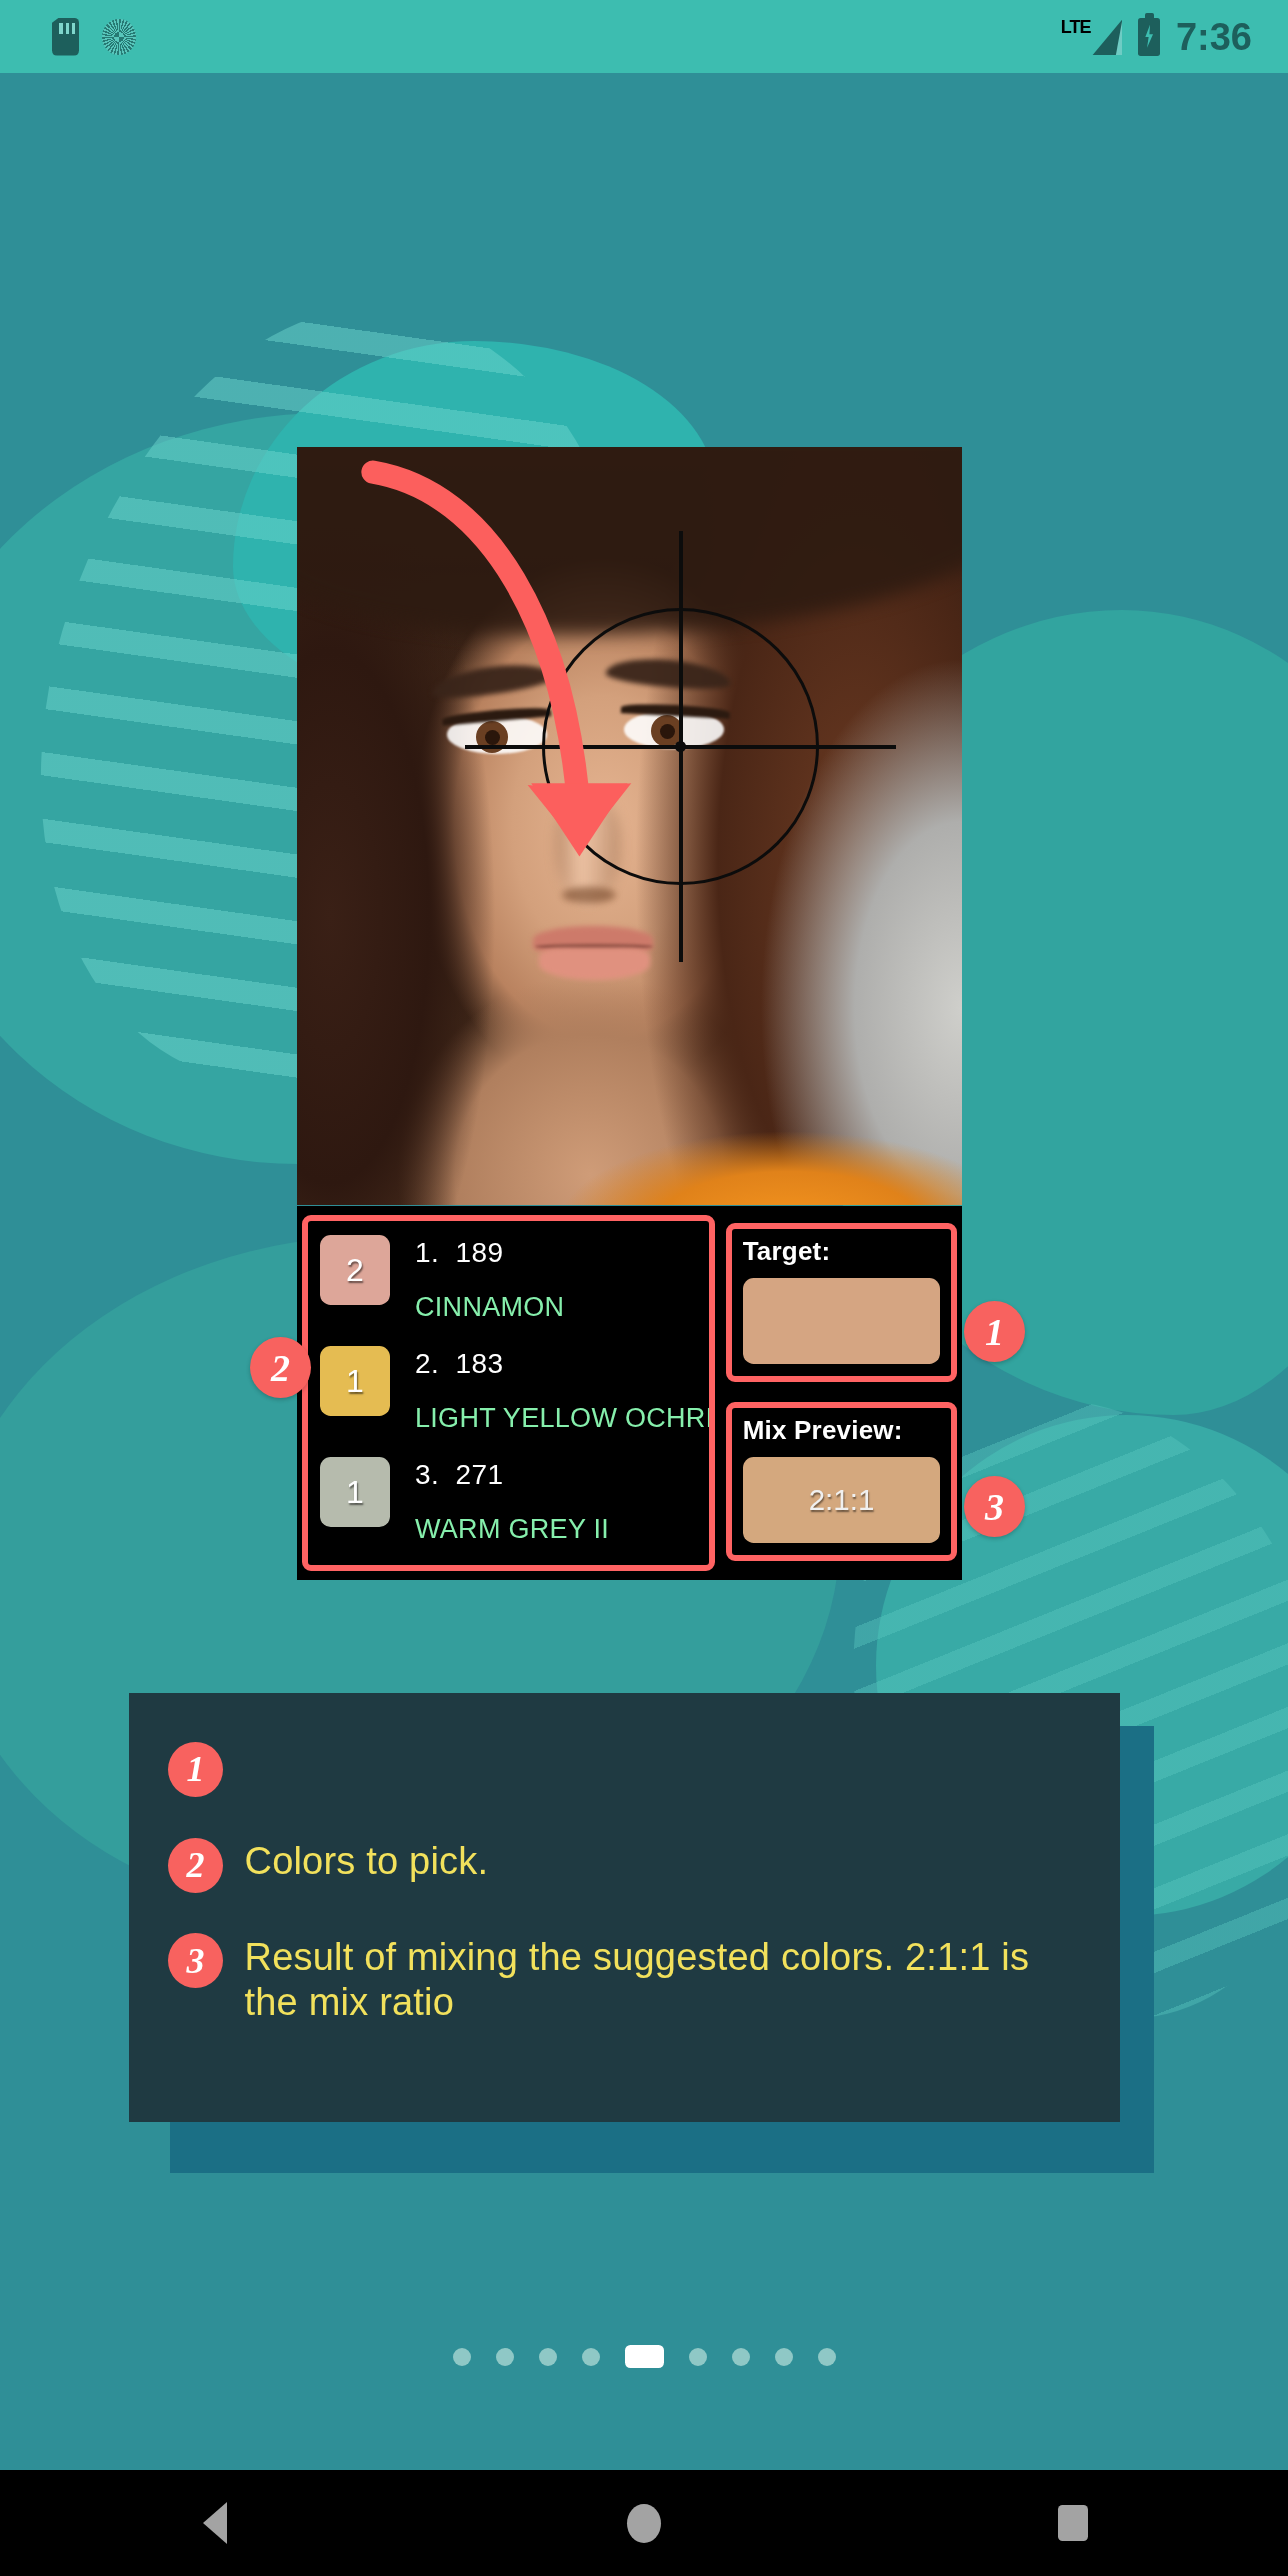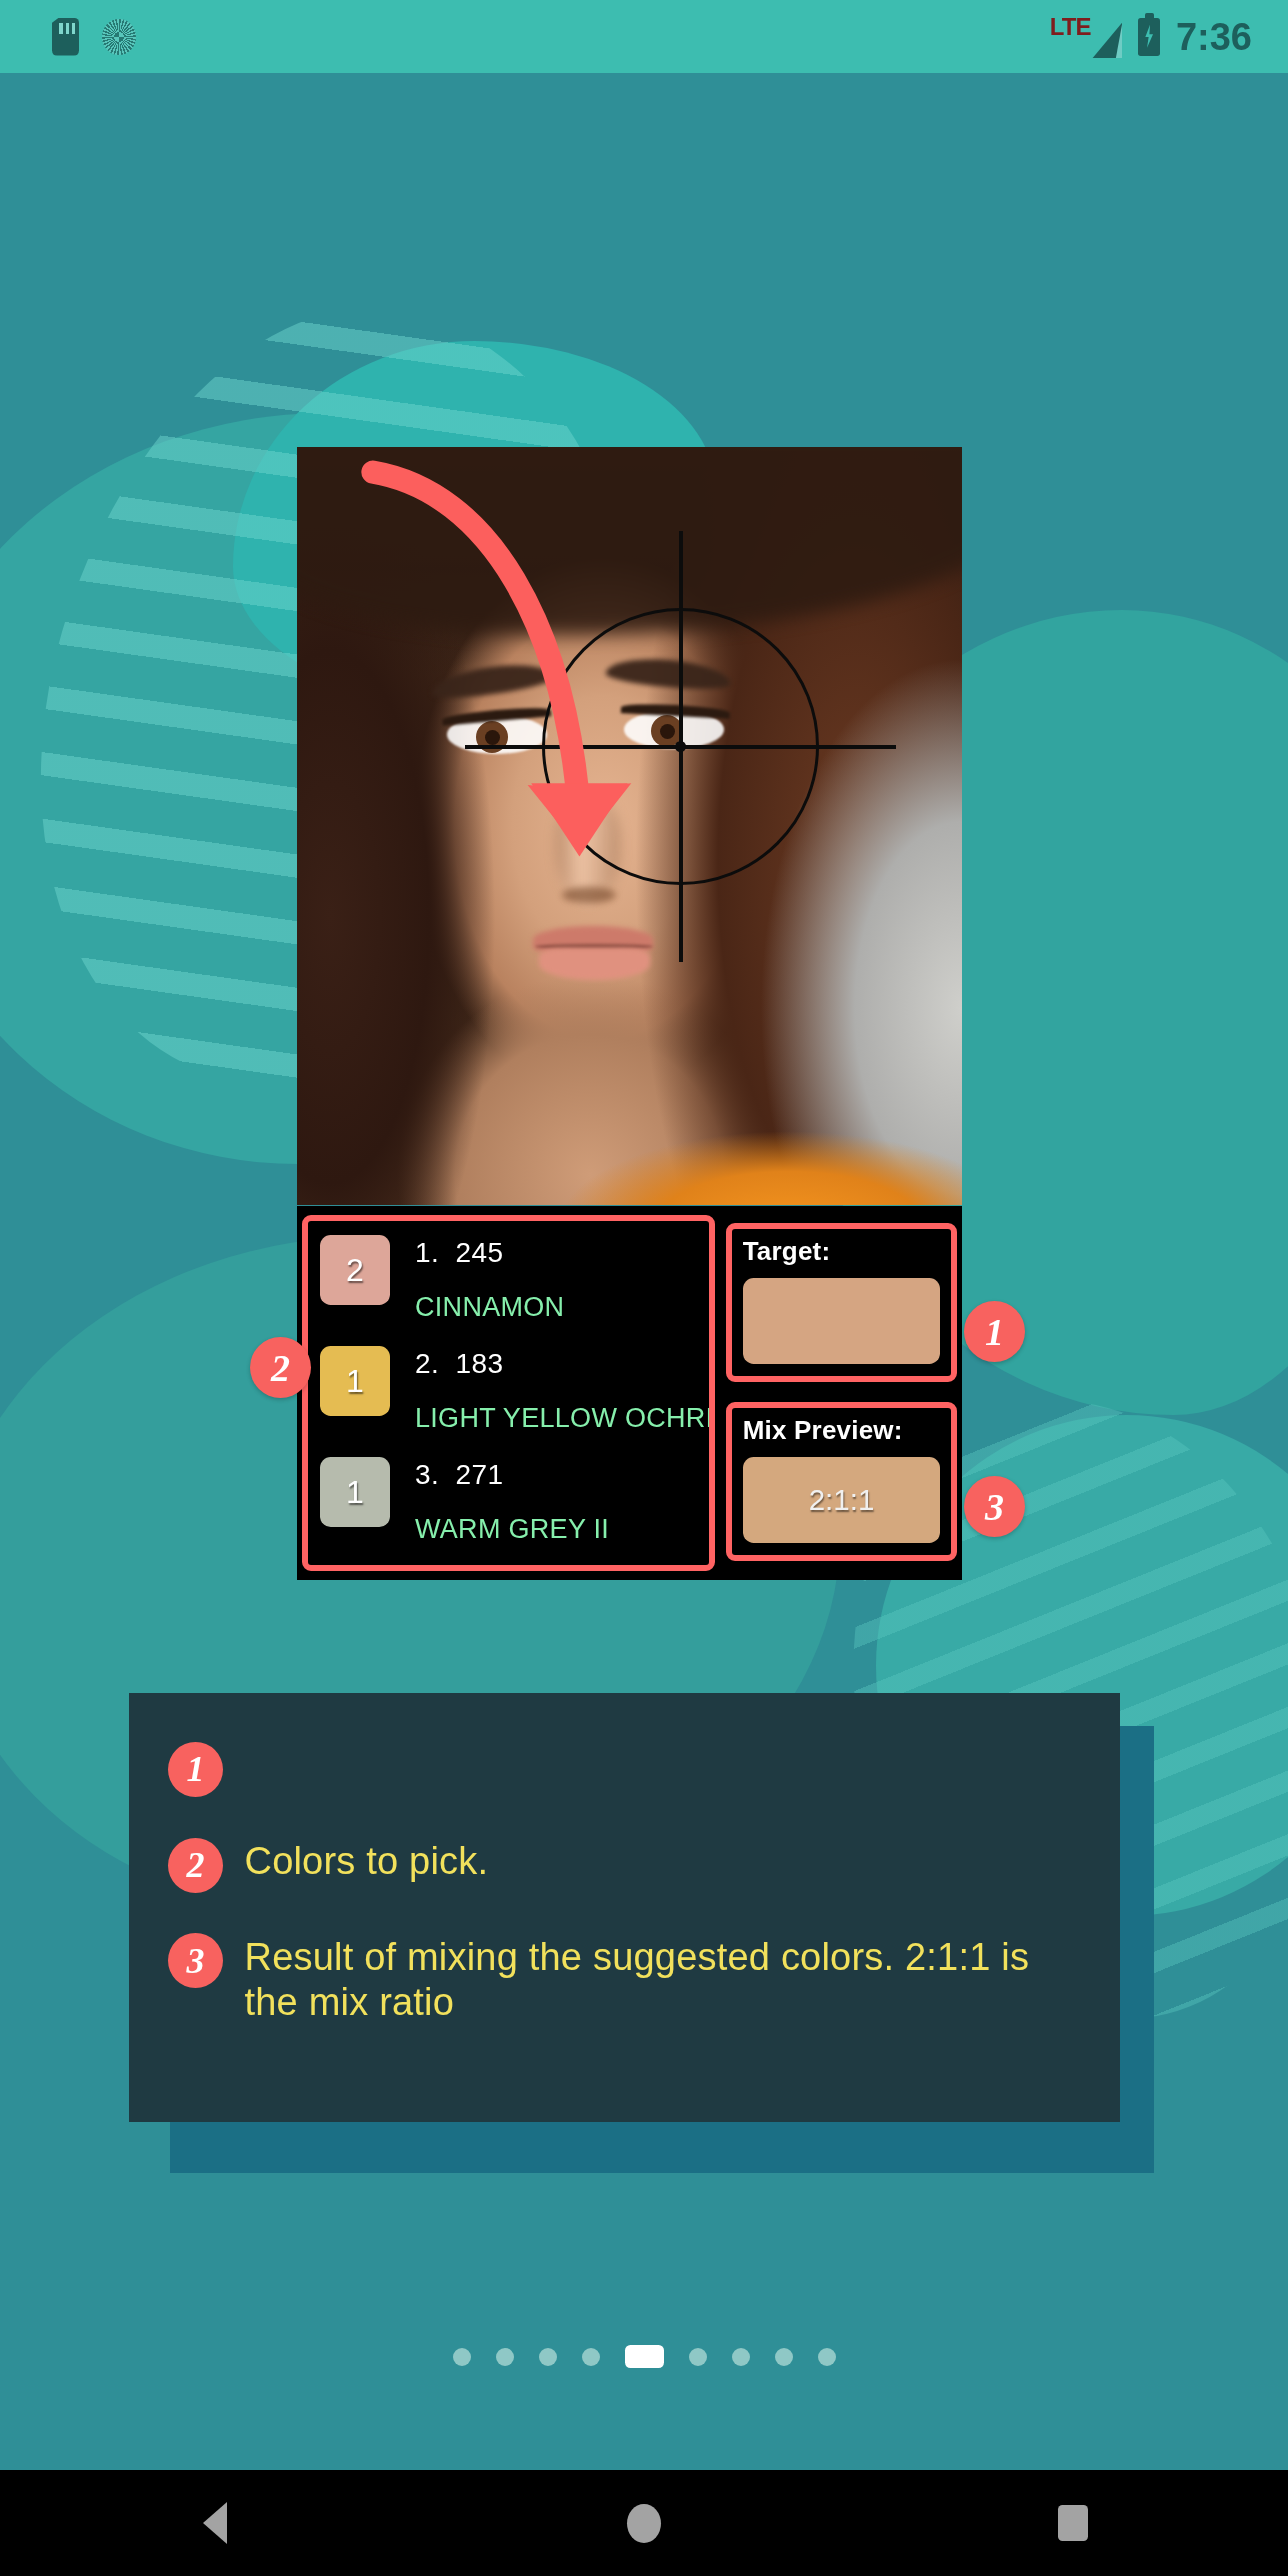--- a/index.html
+++ b/index.html
@@ -24,21 +24,21 @@
     border-radius:4.5px 4.5px 5.4px 5.4px;
     clip-path: polygon(0 14%, 26% 0, 100% 0, 100% 100%, 0 100%);
   }
   .ic-sd .pins{ position:absolute; top:5.4px; right:3.6px; display:flex; gap:2.7px; }
   .ic-sd .pins i{ display:block; width:3.6px; height:10.7px; background:#7fd6cc; }
   .ic-circ{ width:34px; height:36px; border-radius:50%;
     background:
       repeating-conic-gradient(#1d5f5c 0 6deg, #63c9bf 6deg 12deg);
     opacity:.72; }
   .ic-lte{ display:flex; align-items:flex-end; gap:1.8px; }
-  .lte-txt{ color:#7f1d1d; font-size:24px; font-weight:bold; letter-spacing:-0.9px; line-height:1; padding-bottom:19.7px;}
+  .lte-txt{ color:#000000; font-size:18px; font-weight:bold; letter-spacing:-0.9px; line-height:1; padding-bottom:19.7px;}
   .sig{ width:30px; height:36px; position:relative;}
   .sig .full{ position:absolute; inset:0; background:#1d5f5c; clip-path:polygon(100% 0,100% 100%,0 100%);}
   .sig .lite{ position:absolute; inset:0; background:#6fccc4; clip-path:polygon(100% 0,100% 100%,78% 100%);}
   .ic-batt{ width:21.5px; height:38px; background:#1d5f5c; border-radius:2.7px; position:relative;}
   .ic-batt:before{ content:""; position:absolute; top:-4.5px; left:6.3px; width:9px; height:4.5px; background:#1d5f5c; border-radius:1.8px 1.8px 0 0;}
   .ic-batt .bolt{ position:absolute; left:5.4px; top:7.2px; width:10.7px; height:23px; background:#3dbdb0;
     clip-path:polygon(58% 0,14% 54%,45% 54%,30% 100%,86% 42%,52% 42%);}
   .sb-time{ color:#1d5f5c; font-size:38px; font-weight:bold; letter-spacing:0px; line-height:1;}
 
   
@@ -293,21 +293,21 @@
 </svg>
 
 <div class="app-panel">
 
   <div class="colors-box">
 
     <div class="crow">
       <div class="swatch" style="background:#dda699">2</div>
       <div class="cinfo">
         <div class="cidx">
-          <span>1.</span>&nbsp;&nbsp;<span>245</span>
+          <span>1.</span>&nbsp;&nbsp;<span>189</span>
         </div>
         <div class="cname">CINNAMON</div>
       </div>
     </div>
 
     <div class="crow">
       <div class="swatch" style="background:#e5bc52">1</div>
       <div class="cinfo">
         <div class="cidx">
           <span>2.</span>&nbsp;&nbsp;<span>183</span>

